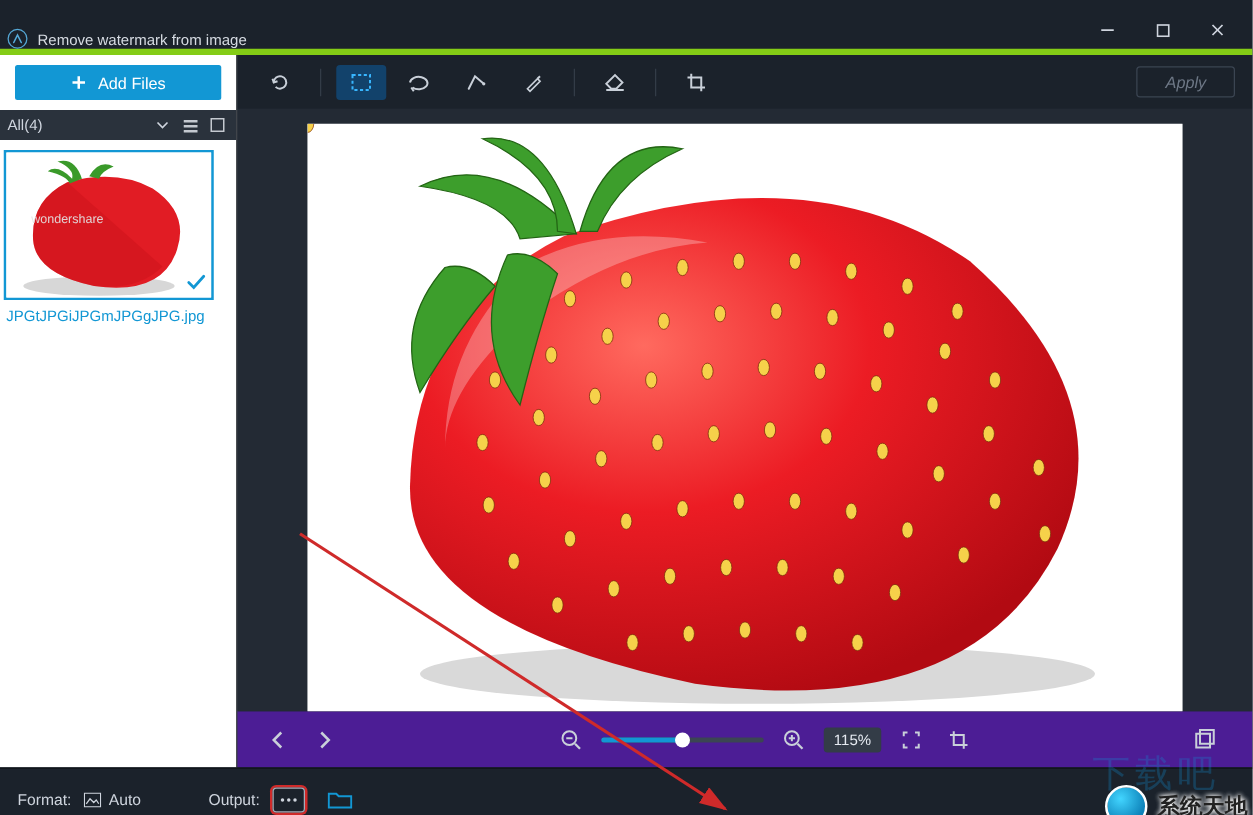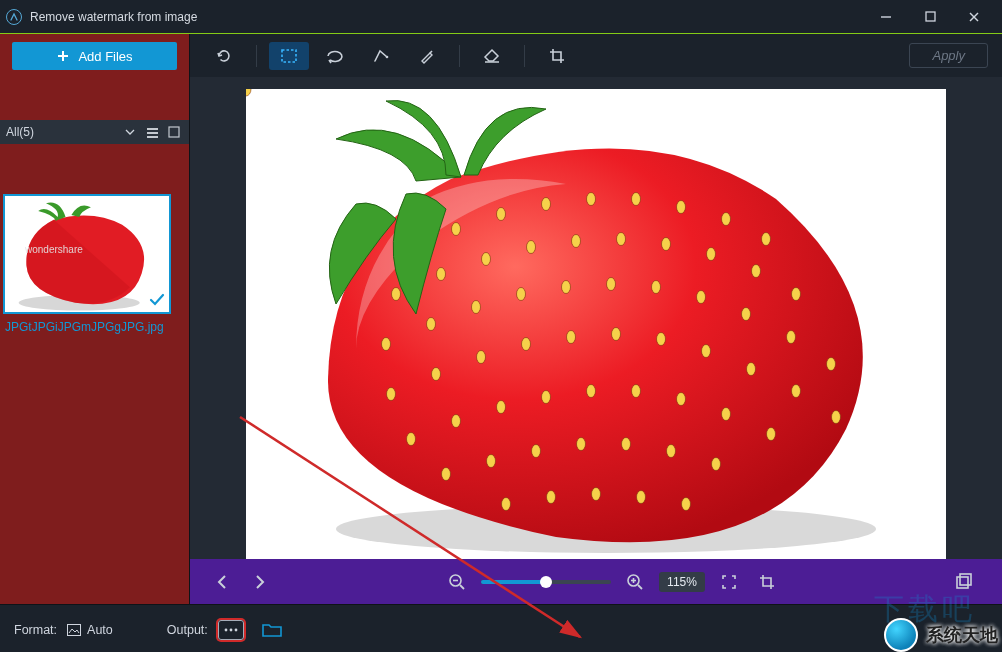--- a/index.html
+++ b/index.html
@@ -1,31 +1,31 @@
 <!DOCTYPE html>
 <html><head>
 <meta charset="utf-8">
 <style>
   * { box-sizing: border-box; margin: 0; padding: 0; }
   html, body { width: 1002px; height: 652px; overflow: hidden; font-family: "Segoe UI", Arial, sans-serif; }
   body { background: #1b222b; color: #c4c9d0; font-size: 12px; position: relative; }
 
   
-  .titlebar { height: 34px; background: #1b222b; display: flex; align-items: center; padding: 0 6px; border-bottom: 1px solid #84cc16; }
+  .titlebar { height: 44px; background: #1b222b; display: flex; align-items: flex-end; padding: 0 6px; border-bottom: 5px solid #84cc16; }
   .titlebar .logo { width: 16px; height: 16px; border: 1.5px solid #55a8d6; border-radius: 50%; margin-right: 8px; display: flex; align-items: center; justify-content: center; }
   .titlebar .logo svg { width: 10px; height: 10px; }
   .titlebar .title { flex: 0 0 auto; color: #d6dbe2; font-size: 12px; }
   .titlebar .spacer { flex: 1; }
   .winbtn { width: 44px; height: 30px; display: flex; align-items: center; justify-content: center; color: #cfd5de; }
 
   
   .main { display: flex; height: 570px; }
 
   
-  .sidebar { width: 190px; background: #7f1d1d; border-right: 1px solid #0f1318; display: flex; flex-direction: column; gap: 42px; }
+  .sidebar { width: 190px; background: #ffffff; border-right: 1px solid #0f1318; display: flex; flex-direction: column; }
   .add-files-btn { margin: 8px 12px; height: 28px; background: #1297d4; color: #fff; border: none; border-radius: 2px; display: flex; align-items: center; justify-content: center; gap: 8px; font-size: 13px; cursor: pointer; }
   .filterbar { height: 24px; background: #2a323c; display: flex; align-items: center; padding: 0 6px; gap: 4px; font-size: 12px; color: #cfd5de; }
   .filterbar .sel { flex: 1; display: flex; align-items: center; justify-content: space-between; padding-right: 4px; }
   .filterbar .miniic { width: 18px; height: 18px; display: flex; align-items: center; justify-content: center; color: #c4c9d0; cursor: pointer; }
   .thumbs { flex: 1; padding: 8px 3px; overflow: auto; }
   .thumb { width: 168px; }
   .thumb .imgwrap { width: 168px; height: 120px; border: 2px solid #1297d4; background: #fff; position: relative; display: flex; align-items: center; justify-content: center; overflow: hidden; }
   .thumb .check { position: absolute; right: 4px; bottom: 4px; color: #1297d4; }
   .thumb .wshare { position: absolute; left: 6px; top: 48px; color: #e4e4e4; font-size: 10px; opacity: .9; display:flex; align-items:center; gap:4px;}
   .thumb .fname { color: #1297d4; font-size: 12px; padding: 6px 2px 0; overflow: hidden; text-overflow: ellipsis; white-space: nowrap; }
@@ -98,21 +98,21 @@
   <div class="sidebar">
     <button class="add-files-btn">
       <svg width="14" height="14">
           <rect x="6" y="2" width="2" height="10" fill="#fff"></rect>
           <rect x="2" y="6" width="10" height="2" fill="#fff"></rect>
         </svg>
       <span>Add Files</span>
     </button>
     <div class="filterbar">
       <div class="sel">
-        <span>All(5)</span>
+        <span>All(4)</span>
         <svg width="10" height="10">
             <path d="M1 3 L5 7 L9 3" fill="none" stroke="#cfd5de" stroke-width="1.3"></path>
           </svg>
       </div>
       <span class="miniic">
         <svg width="13" height="13">
             <rect x="1" y="2" width="11" height="2" fill="#c4c9d0"></rect>
             <rect x="1" y="6" width="11" height="2" fill="#c4c9d0"></rect>
             <rect x="1" y="10" width="11" height="2" fill="#c4c9d0"></rect>
           </svg>

